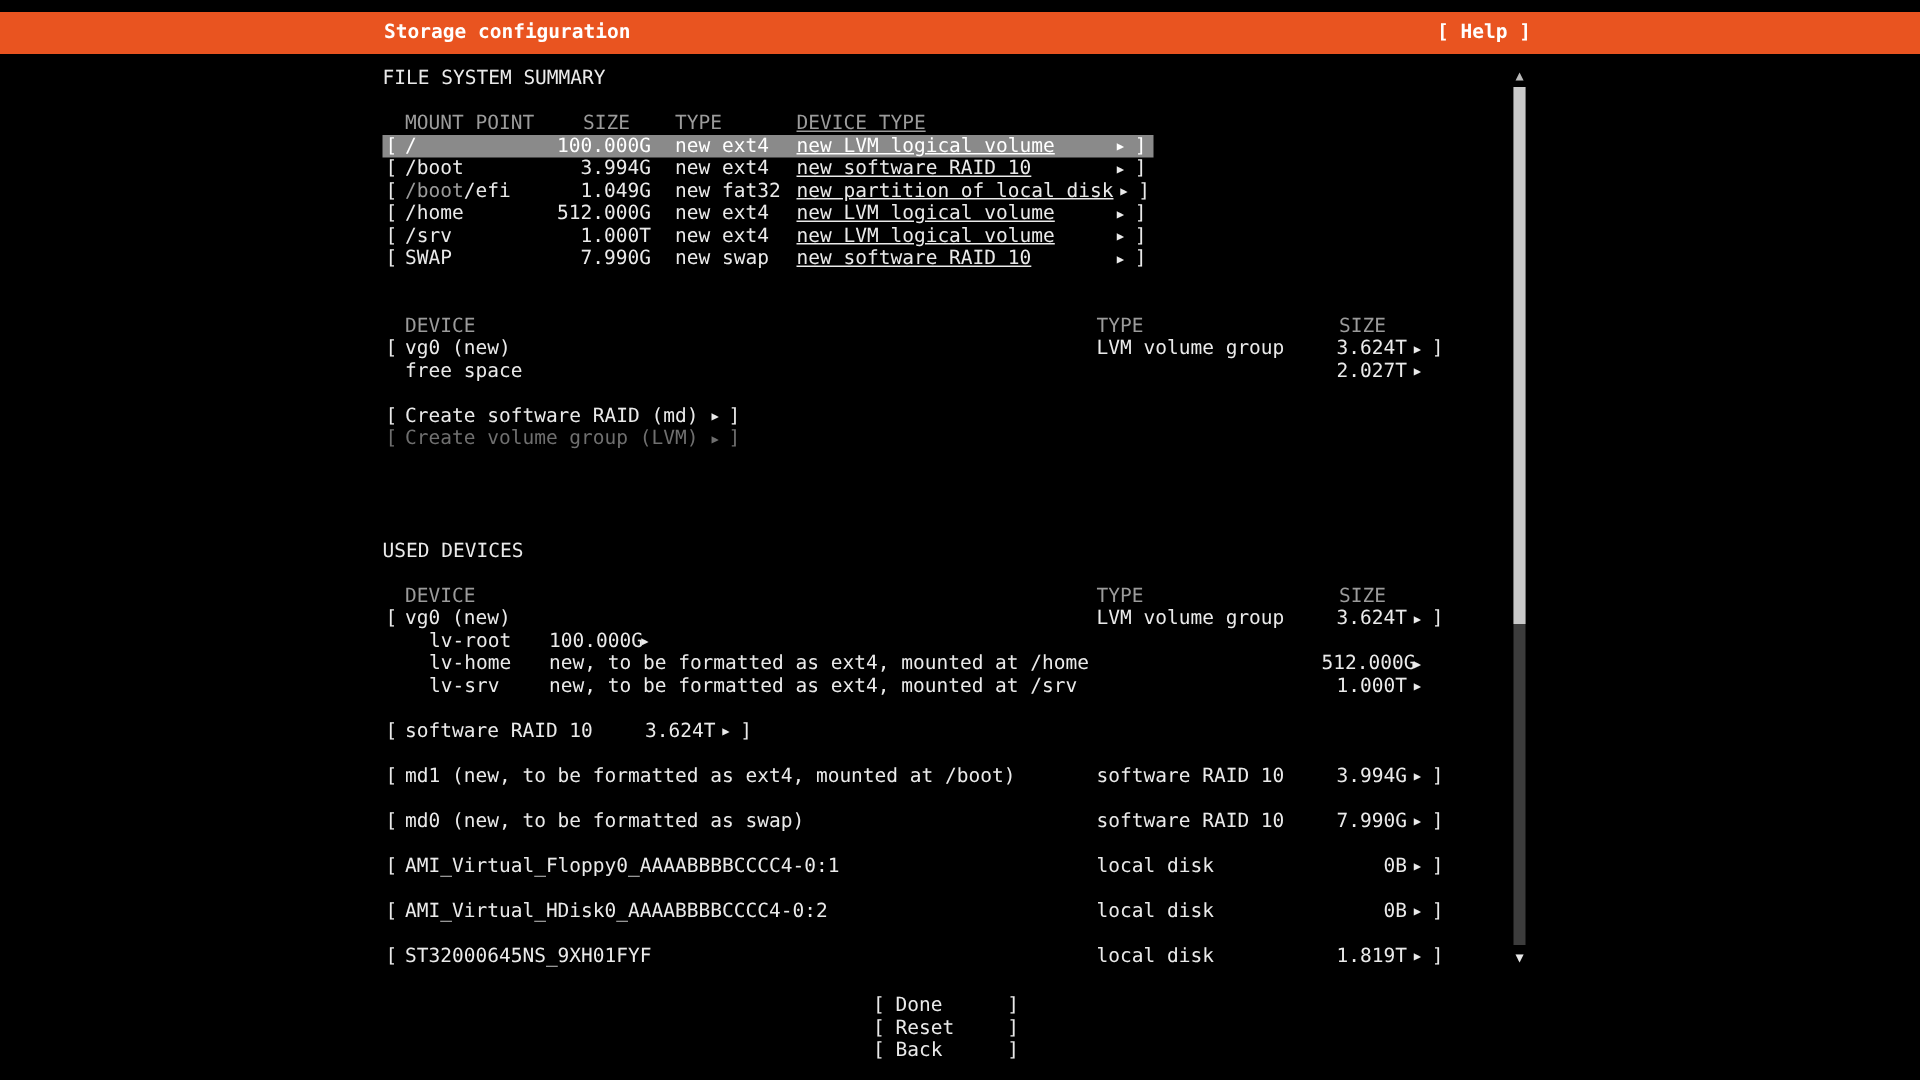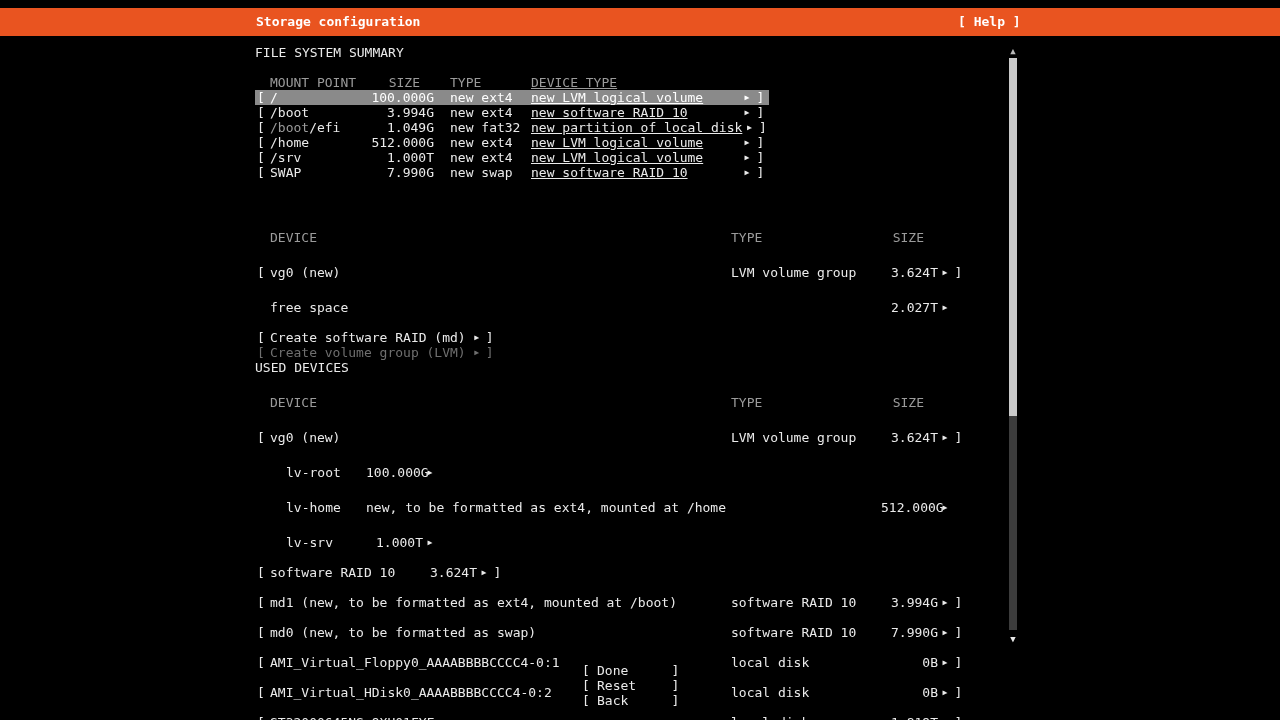--- a/index.html
+++ b/index.html
@@ -35,21 +35,21 @@
   .arw{width:14px;flex:none;font-size:8px;display:flex;align-items:center;justify-content:center;}
   
   .fs-row{width:514px;padding:0 2px;}
   .c-mount{width:88px;flex:none;}
   .c-size{width:76px;flex:none;text-align:right;}
   .c-size-h{width:76px;flex:none;text-align:right;padding-right:14px;}
   .c-gap{width:16px;flex:none;}
   .c-type{width:81px;flex:none;}
   .c-devtype{flex:1;overflow:visible;text-decoration:underline;}
   
-  .dev-row{width:712px;padding:0 2px;margin-top:20px;}
+  .dev-row{width:712px;padding:0 2px;}
   .d-name{width:461px;flex:none;}
   .d-type{width:150px;flex:none;}
   .d-size{width:57px;flex:none;text-align:right;}
   .d-size-h{width:57px;flex:none;text-align:right;padding-right:14px;}
   .ch-indent{width:29px;flex:none;}
   .ch-name{width:80px;flex:none;}
   .ch-desc{flex:1;}
   .grp{margin-top:15px;}
   .mt15{margin-top:15px;}
   
@@ -231,20 +231,21 @@
     <span class="ch-name">lv-home</span>
     <span class="ch-desc">new, to be formatted as ext4, mounted at /home</span>
     <span class="d-size">512.000G</span>
     <span class="arw">▶</span>
     <span class="br-r hide"></span>
   </div>
 
   <div class="row dev-row">
     <span class="ch-indent"></span>
     <span class="ch-name">lv-srv</span>
+    <span class="ch-desc">new, to be formatted as ext4, mounted at /srv</span>
     <span class="d-size">1.000T</span>
     <span class="arw">▶</span>
     <span class="br-r hide"></span>
   </div>
 
   <div class="row dev-row grp">
     <span class="br-l"></span>
     <span class="d-type">software RAID 10</span>
     <span class="d-size">3.624T</span>
     <span class="arw">▶</span>

